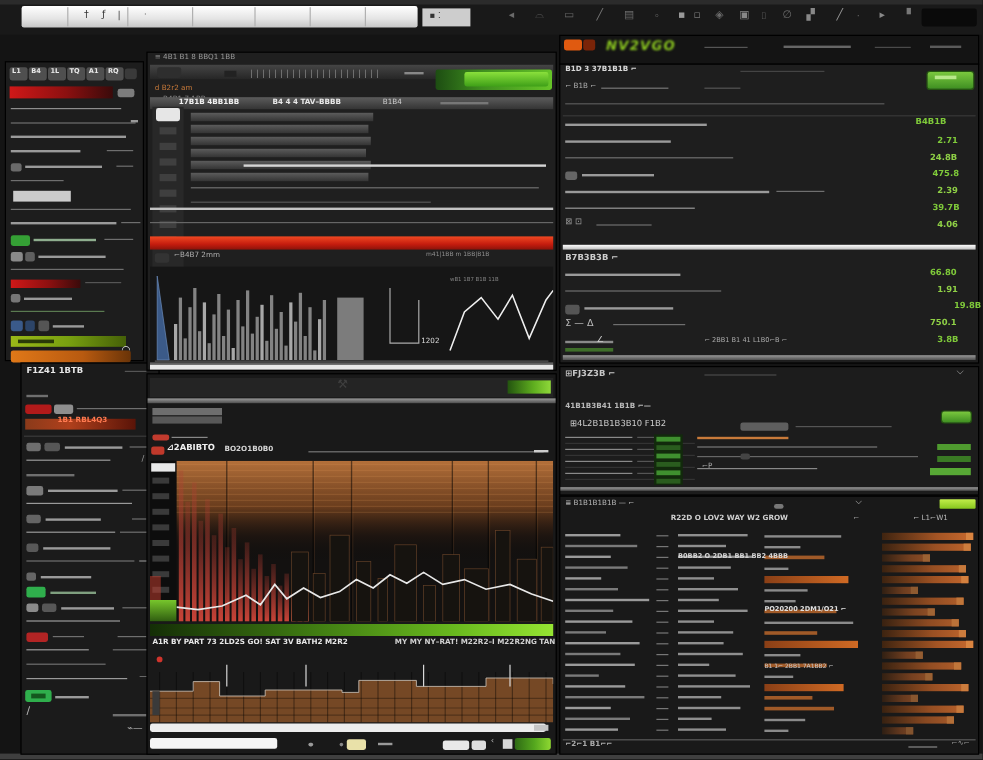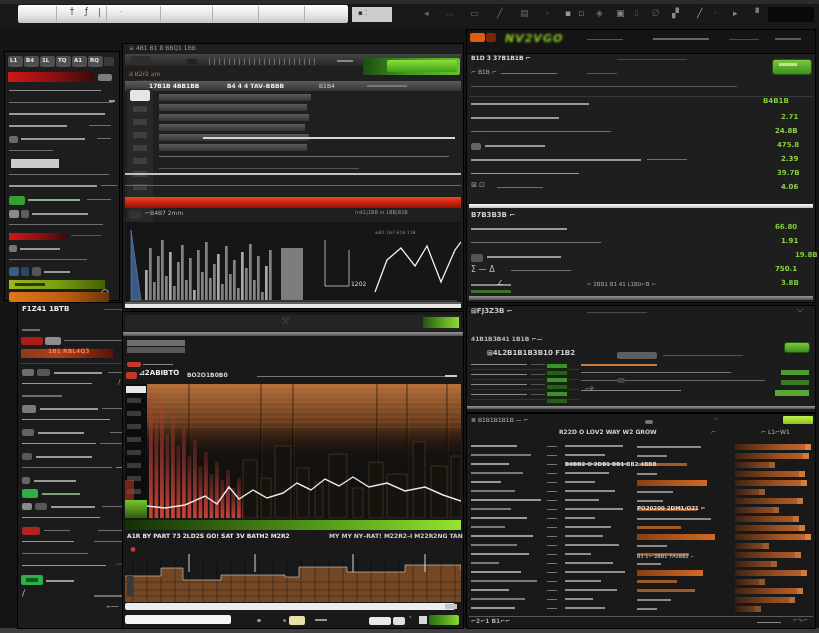--- a/index.html
+++ b/index.html
@@ -473,21 +473,21 @@
         <div class="tx" style="left: 314px; top: 226px; font-size: 7px; color: rgb(127, 202, 58); filter: blur(0.6px); font-weight: bold;">3.8B</div>
         <div class="it" style="left: 4px; top: 236px; width: 40px; height: 3px; background: rgb(63, 111, 42);"></div>
         <div class="it c-silvergrad" style="left: 2px; top: 242px; width: 344px; height: 4px;"></div>
       </div>
       <div class="panel" style="left: 467px; top: 306px; width: 348px; height: 106px; background: rgb(28, 28, 28);">
         <div class="tx" style="left: 4px; top: 2px; font-size: 7px; color: rgb(200, 200, 200); filter: blur(0.6px); font-weight: bold;">⊞FJ3Z3B ⌐</div>
         <div class="it" style="left: 120px; top: 6px; width: 60px; height: 1px; background: rgb(74, 74, 74);"></div>
         <div class="tx" style="left: 330px; top: 0px; font-size: 8px; color: rgb(153, 153, 153);">⌵</div>
         <div class="tx" style="left: 4px; top: 30px; font-size: 6px; color: rgb(184, 184, 184); filter: blur(0.5px); font-weight: bold;">41B1B3B41 1B1B ⌐—</div>
         <div class="it c-greenbtn" style="left: 318px; top: 37px; width: 24px; height: 9px; border-radius: 2px;"></div>
-        <div class="tx" style="left: 20px; top: 44px; font-size: 7px; color: rgb(205, 205, 205); filter: blur(0.6px); font-weight: bold;">⊞4L2B1B1B3B10 F1B2</div>
+        <div class="tx" style="left: 8px; top: 44px; font-size: 7px; color: rgb(205, 205, 205); filter: blur(0.6px); font-weight: normal;">⊞4L2B1B1B3B10 F1B2</div>
         <div class="it" style="left: 150px; top: 46px; width: 40px; height: 7px; background: rgb(94, 94, 94); border-radius: 2px;"></div>
         <div class="it" style="left: 196px; top: 49px; width: 80px; height: 1px; background: rgb(85, 85, 85);"></div>
         <div class="it" style="left: 4px; top: 58px; width: 56px; height: 1px; background: rgb(138, 138, 138);"></div>
         <div class="it" style="left: 64px; top: 58px; width: 24px; height: 1px; background: rgb(85, 85, 85);"></div>
         <div class="it" style="left: 4px; top: 63px; width: 108px; height: 1px; background: rgb(51, 51, 51);"></div>
         <div class="it" style="left: 4px; top: 68px; width: 56px; height: 1px; background: rgb(138, 138, 138);"></div>
         <div class="it" style="left: 64px; top: 68px; width: 24px; height: 1px; background: rgb(85, 85, 85);"></div>
         <div class="it" style="left: 4px; top: 73px; width: 108px; height: 1px; background: rgb(51, 51, 51);"></div>
         <div class="it" style="left: 4px; top: 78px; width: 56px; height: 1px; background: rgb(138, 138, 138);"></div>
         <div class="it" style="left: 64px; top: 78px; width: 24px; height: 1px; background: rgb(85, 85, 85);"></div>

